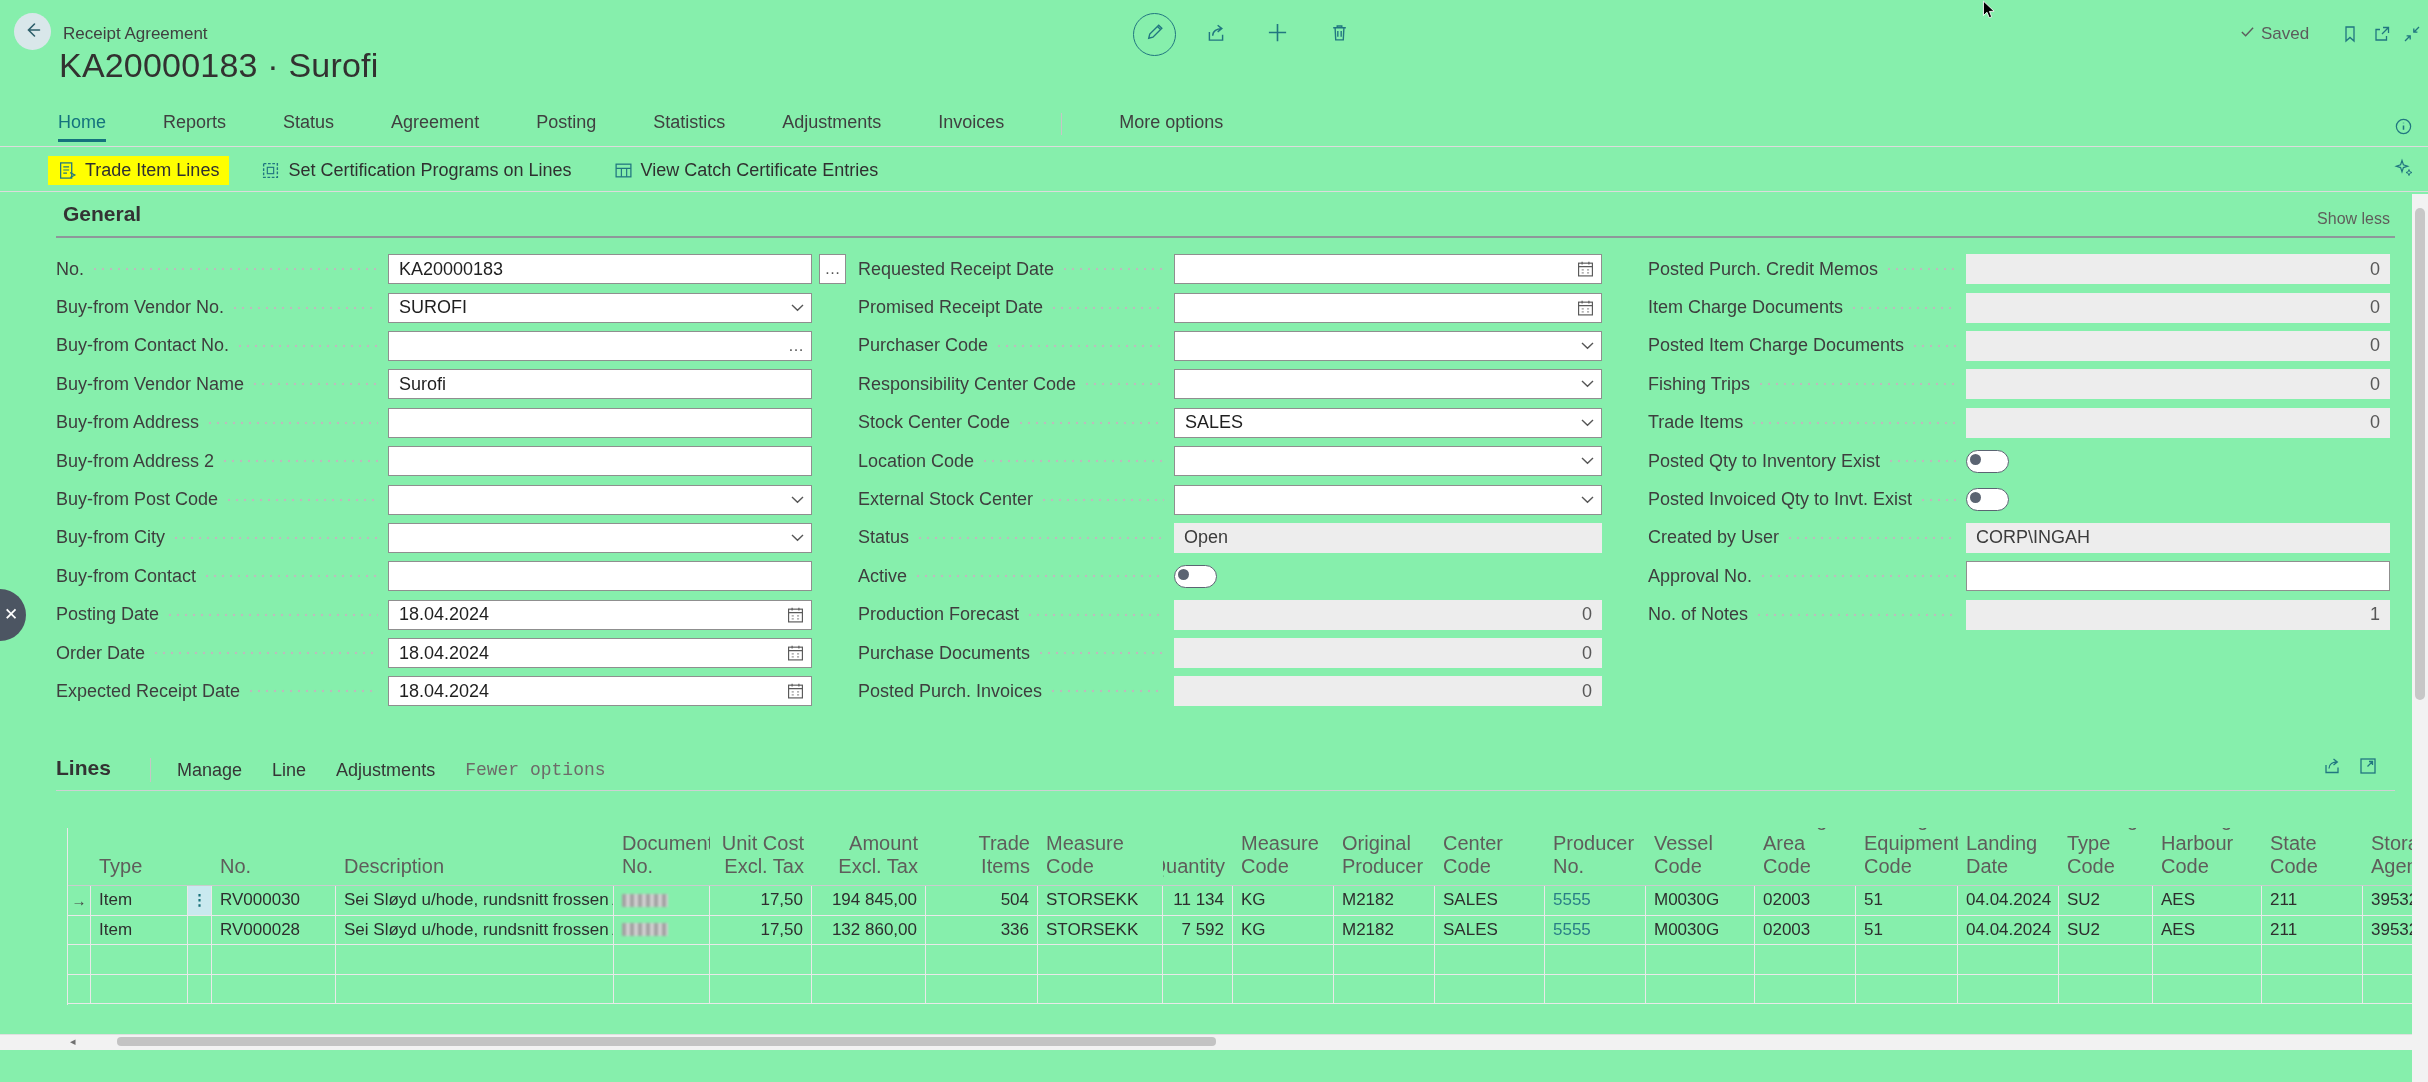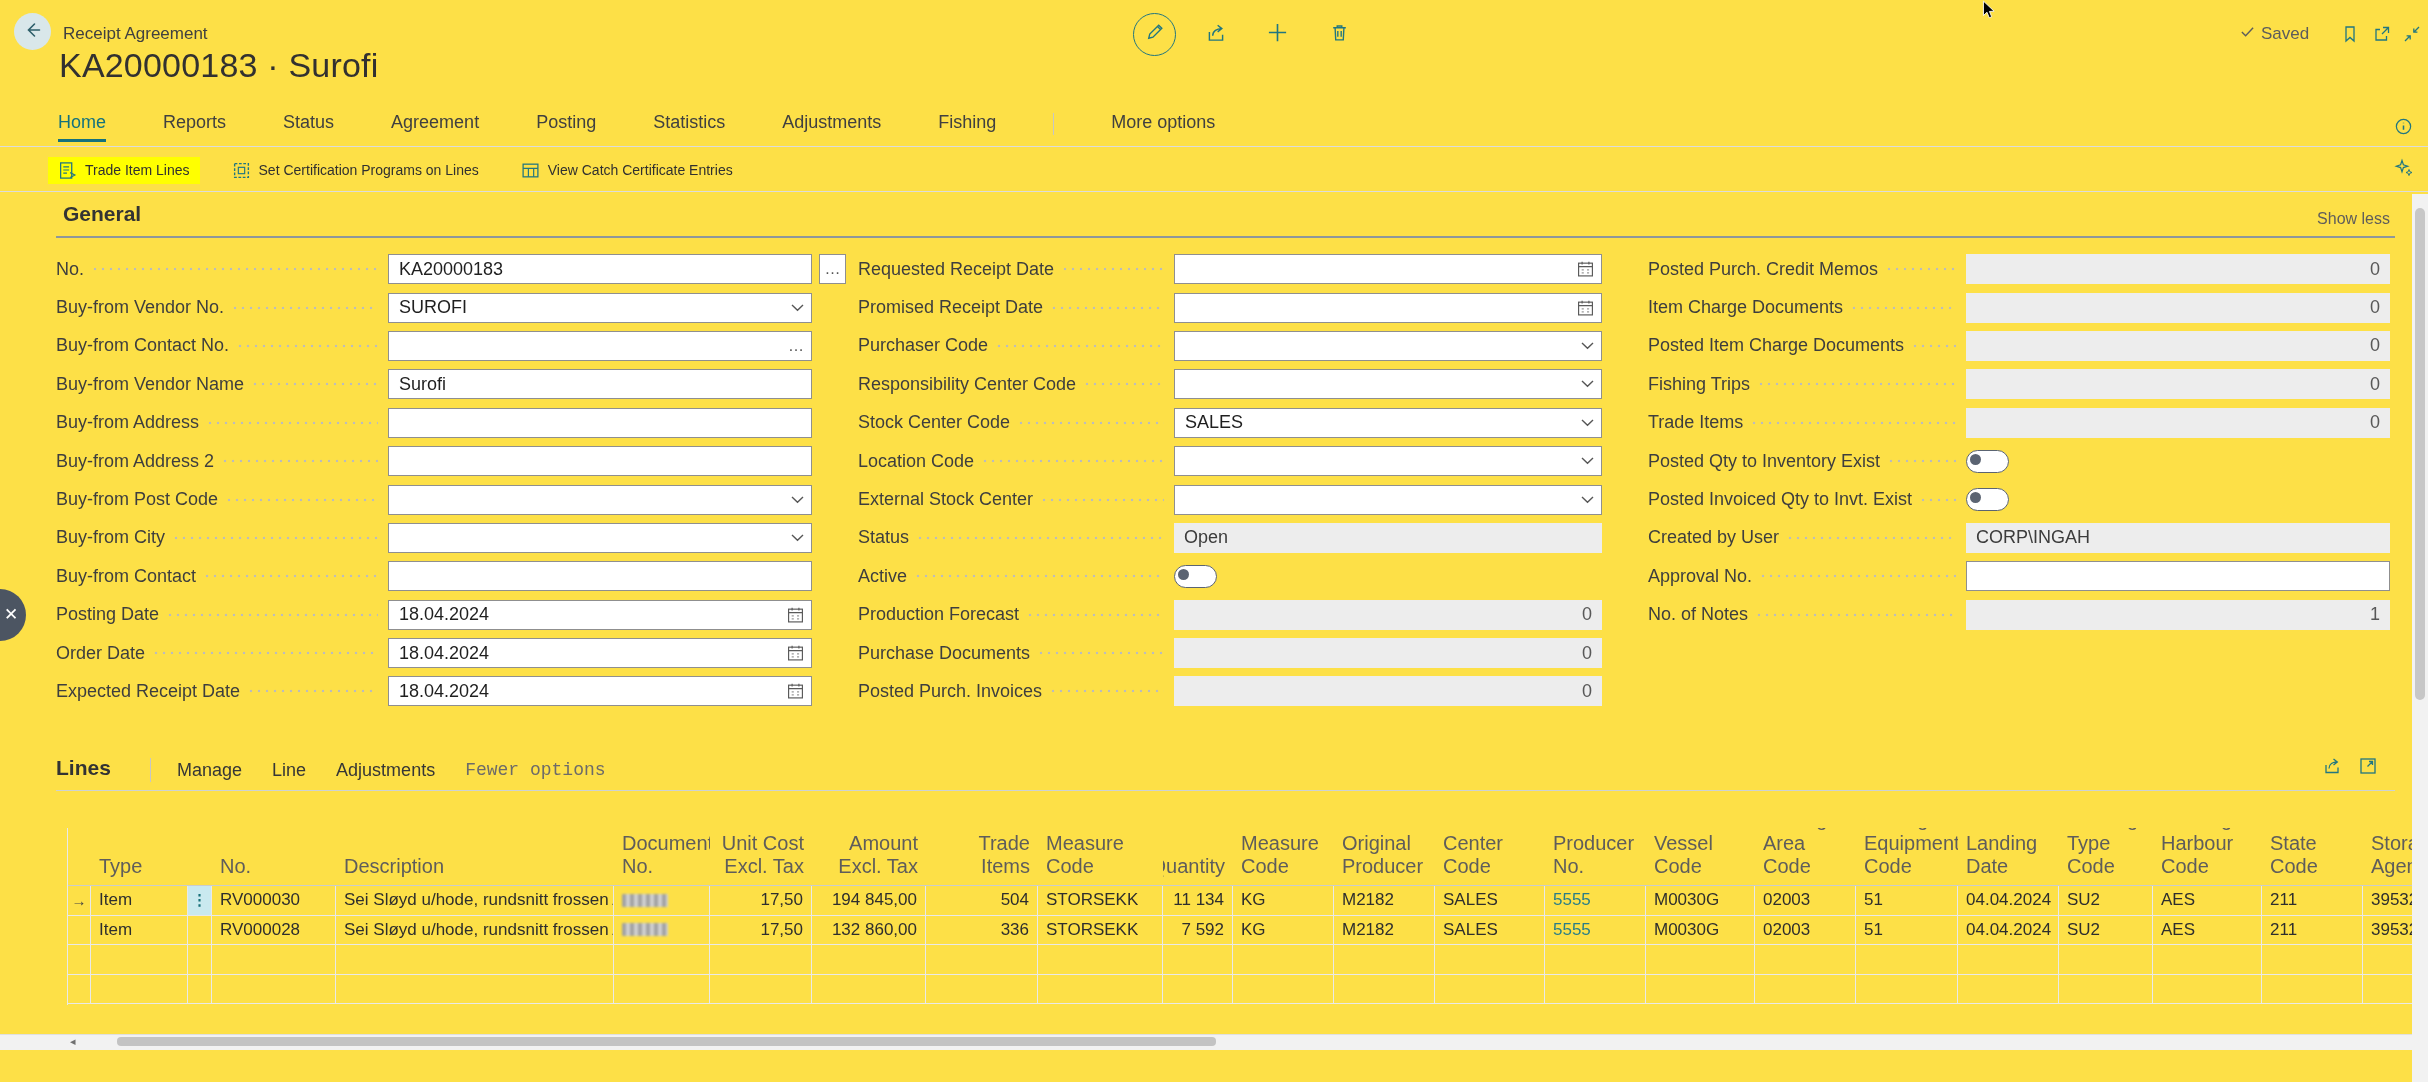--- a/index.html
+++ b/index.html
@@ -1,35 +1,35 @@
 <!DOCTYPE html>
 <html><head>
 <meta charset="utf-8">
 <style>
   html,body{margin:0;padding:0;background:#fff;}
-  #stage{position:relative;width:2428px;height:1082px;background:#fde047;overflow:hidden;
+  #stage{position:relative;width:2428px;height:1082px;background:#86efac;overflow:hidden;
          font-family:"Liberation Sans",sans-serif;color:#333;}
   
   .back-btn{position:absolute;left:14px;top:13px;width:37px;height:37px;border-radius:50%;
             background:#d9e7ea;display:flex;align-items:center;justify-content:center;cursor:pointer;}
   .page-caption{position:absolute;left:63px;top:24px;font-size:17px;color:#404040;}
   .page-title{position:absolute;left:59px;top:46px;font-size:34px;font-weight:300;color:#323130;letter-spacing:.2px;}
   .cicon{position:absolute;display:flex;align-items:center;justify-content:center;}
   .circle-btn{position:absolute;width:41px;height:41px;border-radius:50%;border:1.4px solid #217680;
               display:flex;align-items:center;justify-content:center;}
   .saved{position:absolute;left:2240px;top:24px;display:flex;gap:6px;align-items:center;font-size:17px;color:#5c5c5c;}
   
   .tabs-row{position:absolute;left:58px;top:112px;right:60px;height:34px;display:flex;align-items:flex-start;gap:57px;font-size:18px;color:#404040;}
   .tab{padding-bottom:6px;cursor:pointer;white-space:nowrap;}
   .tab.active{color:#14727d;border-bottom:3px solid #14727d;}
   .vdiv{width:1px;height:22px;background:#c6c6c6;align-self:flex-start;margin-top:1px;}
   .more-options{white-space:nowrap;cursor:pointer;}
   .hline{position:absolute;left:0;right:0;height:1px;background:#dcdcdc;}
   .actions-row{position:absolute;left:48px;top:151px;height:38px;display:flex;align-items:center;gap:22px;}
-  .action{display:flex;align-items:center;gap:8px;font-size:14px;color:#303030;padding:4px 10px;cursor:pointer;white-space:nowrap;justify-content:flex-end;}
+  .action{display:flex;align-items:center;gap:8px;font-size:18px;color:#303030;padding:4px 10px;cursor:pointer;white-space:nowrap;justify-content:flex-end;}
   .action.highlighted{background:#ffff00;}
   .aicon{display:flex;align-items:center;}
   
   .sec-heading{position:absolute;font-size:21px;font-weight:600;color:#333;}
   .show-less{position:absolute;right:38px;top:210px;font-size:16px;color:#5f5d5b;cursor:pointer;text-align:center;}
   .gen-rule{position:absolute;left:56px;right:33px;top:236px;height:2px;background:#8e979a;}
   .gcol{position:absolute;top:250px;}
   .frow{display:flex;align-items:center;height:38.4px;}
   .flabel{font-size:18px;color:#3e3e3e;white-space:nowrap;}
   .leader{flex:1 1 auto;min-width:4px;height:30px;margin:0 10px 0 7px;
@@ -158,21 +158,21 @@
   </div>
 
   <div class="tabs-row">
       <div class="tab active">Home</div>
       <div class="tab">Reports</div>
       <div class="tab">Status</div>
       <div class="tab">Agreement</div>
       <div class="tab">Posting</div>
       <div class="tab">Statistics</div>
       <div class="tab">Adjustments</div>
-      <div class="tab">Fishing</div>
+      <div class="tab">Invoices</div>
       <div class="vdiv"></div>
       <div class="more-options">More options</div>
     </div>
   <div class="hline" style="top:146px;"></div>
   <div class="cicon" style="left:2394px;top:117px;">
     <span>
       <svg viewBox="0 0 20 20" width="19" height="19">
           <circle cx="10" cy="10" r="7.5" fill="none" stroke="#217680" stroke-width="1.3"></circle>
           <path d="M10 9 v4.5 M10 6 v.5" stroke="#217680" stroke-width="1.6"></path>
         </svg>

